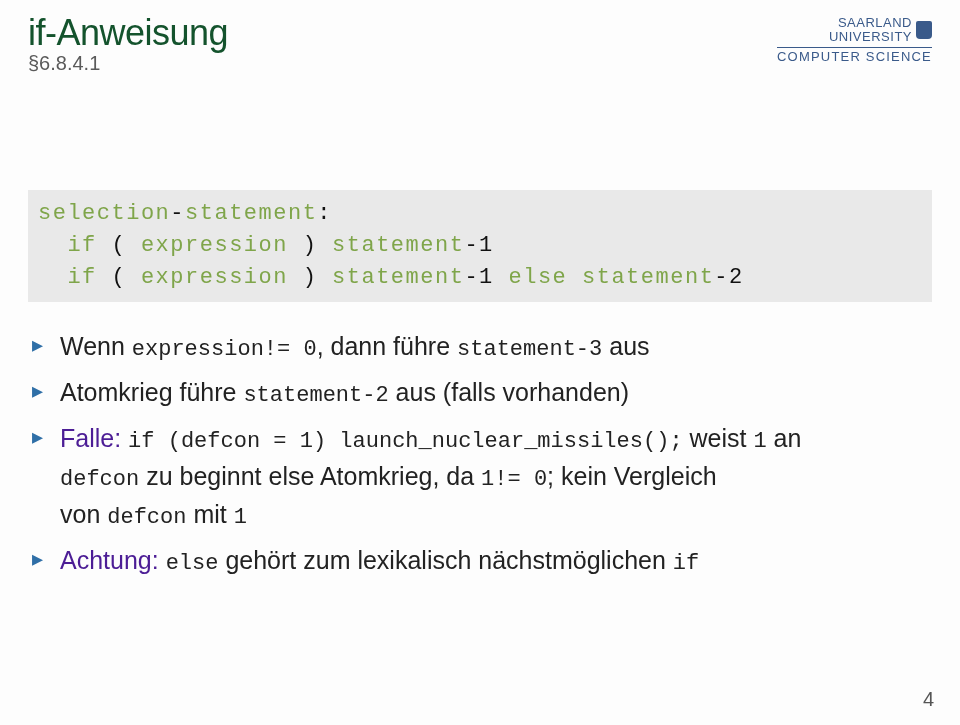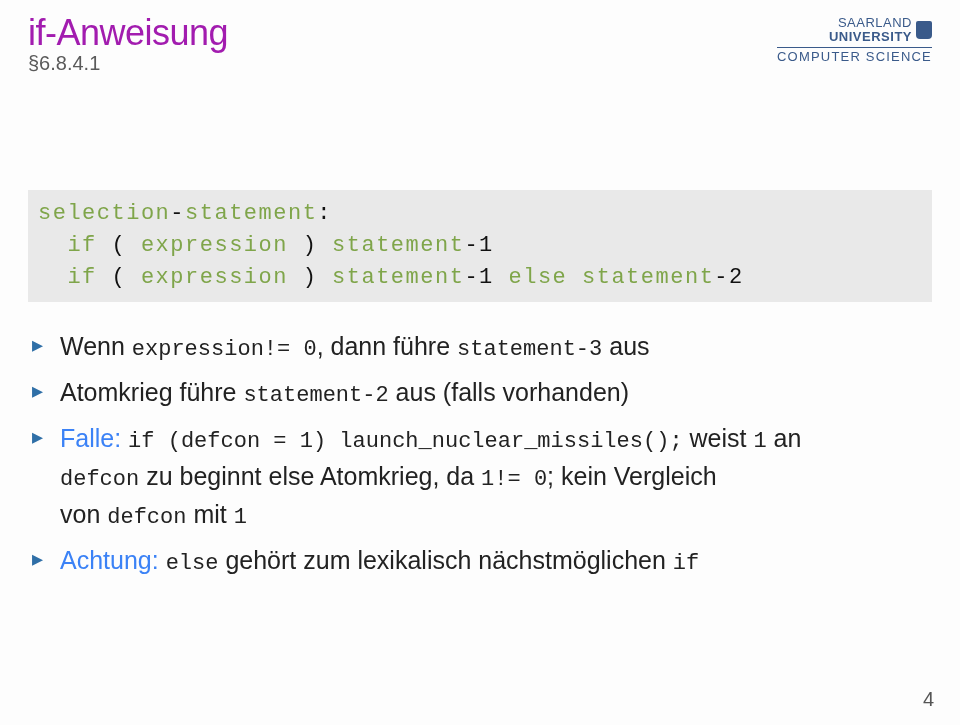--- a/index.html
+++ b/index.html
@@ -17,40 +17,40 @@
     padding: 12px 28px 20px 28px;
     position: relative;
   }
   .header-row {
     display: flex;
     justify-content: space-between;
     align-items: flex-start;
   }
   .title-block { }
   .title {
-    color: #a21caf;
+    color: #14532d;
     font-size: 36px;
     font-weight: 400;
     letter-spacing: -0.5px;
   }
   .section {
     color: #5a5a5a;
     font-size: 20px;
     margin-top: -2px;
   }
   .logo-block {
     text-align: right;
     color: #3a5a8a;
     font-size: 13px;
     line-height: 1.1;
     padding-top: 4px;
   }
   .logo-line1 { font-weight: 400; letter-spacing: 0.5px; display:flex; align-items:center; justify-content:flex-end; gap:4px;}
   .logo-saarland { font-weight:400; }
-  .logo-univ { font-weight:700;margin-left:44px; }
+  .logo-univ { font-weight:400;margin-left:44px; }
   .logo-crest {
     display: inline-block;
     width: 16px; height: 18px;
     background: #3a5a8a;
     border-radius: 2px 2px 4px 4px;
     vertical-align: middle;
   }
   .logo-line2 { font-size: 13px; letter-spacing: 1.2px; color:#3a5a8a; border-top:1px solid #3a5a8a; padding-top:2px; margin-top:2px;}
   
   .codeblock {
@@ -80,21 +80,21 @@
   }
   .bullets li::before {
     content: "▸";
     position: absolute;
     left: 4px;
     top: 0;
     color: #2f6fa7;
     font-size: 22px;
   }
   .tt { font-family: 'Courier New', monospace; font-size: 22px; }
-  .red { color: #3b82f6; }
+  .red { color: #4c1d95; }
   .cont { padding-left: 32px; }
   
   .pagenum {
     position: absolute;
     bottom: 14px;
     right: 26px;
     font-size: 20px;
     color: #555;
   }
 </style>

